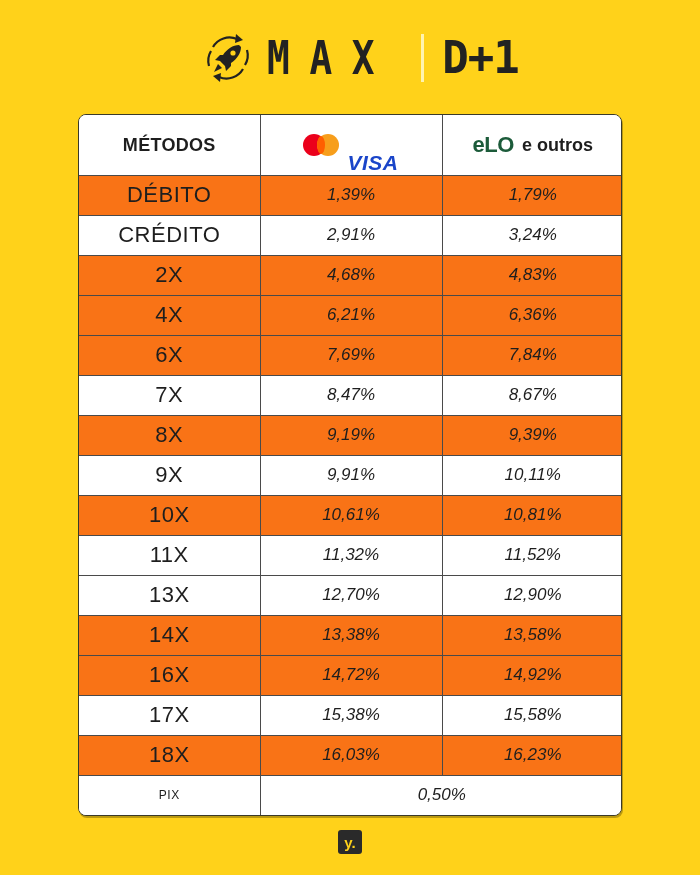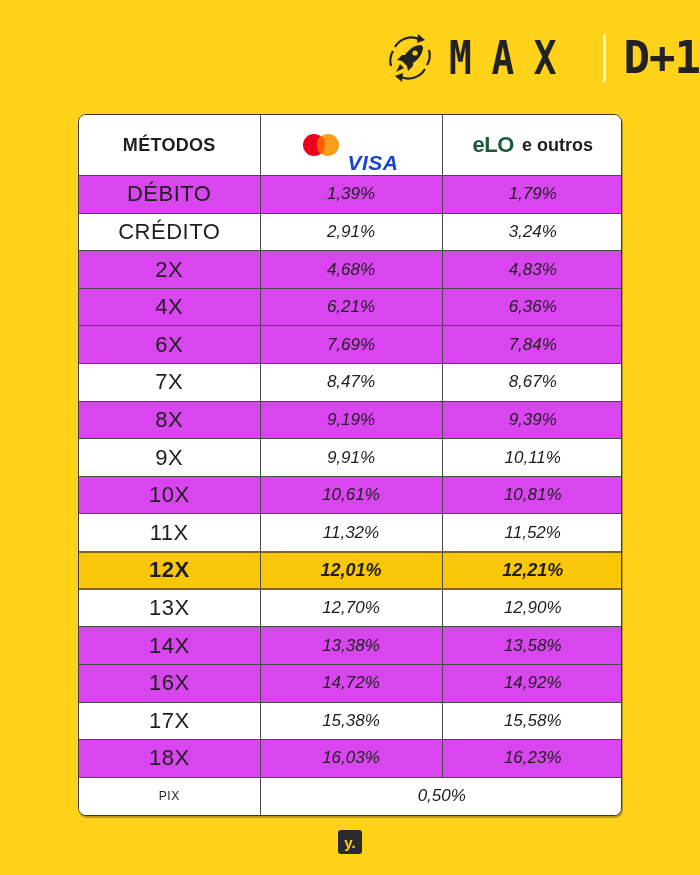--- a/index.html
+++ b/index.html
@@ -6,21 +6,21 @@
   html, body { width: 700px; height: 875px; }
   body {
     background: #FFD21A;
     font-family: "DejaVu Sans", sans-serif;
     position: relative;
     overflow: hidden;
   }
   .header {
     position: absolute;
     top: 28px; left: 0; width: 700px; height: 60px;
-    display: flex; align-items: center; justify-content: flex-end; padding-left: 36px;
+    display: flex; align-items: center; justify-content: center; padding-left: 36px;
   }
   .logo-icon { width: 50px; height: 50px; margin-right: 14px; margin-left: -14px; }
   .brand {
     font-family: "DejaVu Sans Mono", monospace;
     font-weight: bold;
     font-size: 46px;
     letter-spacing: 24px;
     color: #222222;
     transform: scaleX(0.82);
     transform-origin: left center;
@@ -79,21 +79,21 @@
     font-family: "Liberation Sans", sans-serif;
     font-size: 22px;
     font-weight: normal;
     letter-spacing: 0.5px;
   }
   td.rate {
     font-family: "Liberation Sans", sans-serif;
     font-size: 17px;
     font-style: italic;
   }
-  tr.gray td { background: #d946ef; text-align: center; }
+  tr.gray td { background: #f97316; text-align: center; }
   tr.white td { background: #FFFFFF; }
   tr.highlight td { background: #F9C608; font-weight: bold; border-top: 2px solid #7a6a10; border-bottom: 2px solid #7a6a10; }
   tr.highlight td.method { font-weight: bold; font-size: 22px; }
   tr.highlight td.rate { font-weight: bold; font-size: 18px; }
   tr.pix td.method { font-size: 12px; }
   .brandcell { display: flex; align-items: center; justify-content: center; gap: 8px; }
   .mc { position: relative; width: 36px; height: 22px; }
   .mc .r { position: absolute; left: 0; top: 0; width: 22px; height: 22px; border-radius: 50%; background: #EB001B; }
   .mc .o { position: absolute; left: 14px; top: 0; width: 22px; height: 22px; border-radius: 50%; background: #F79E1B; }
   .mc .m { position: absolute; left: 14px; top: 2px; width: 8px; height: 18px; background: #FF5F00; border-radius: 50%; }
@@ -218,25 +218,20 @@
       <tr class="gray">
         <td class="method">10X</td>
         <td class="rate">10,61%</td>
         <td class="rate">10,81%</td>
       </tr>
       <tr class="white">
         <td class="method">11X</td>
         <td class="rate">11,32%</td>
         <td class="rate">11,52%</td>
       </tr>
-      <tr class="highlight">
-        <td class="method">12X</td>
-        <td class="rate">12,01%</td>
-        <td class="rate">12,21%</td>
-      </tr>
       <tr class="white">
         <td class="method">13X</td>
         <td class="rate">12,70%</td>
         <td class="rate">12,90%</td>
       </tr>
       <tr class="gray">
         <td class="method">14X</td>
         <td class="rate">13,38%</td>
         <td class="rate">13,58%</td>
       </tr>

